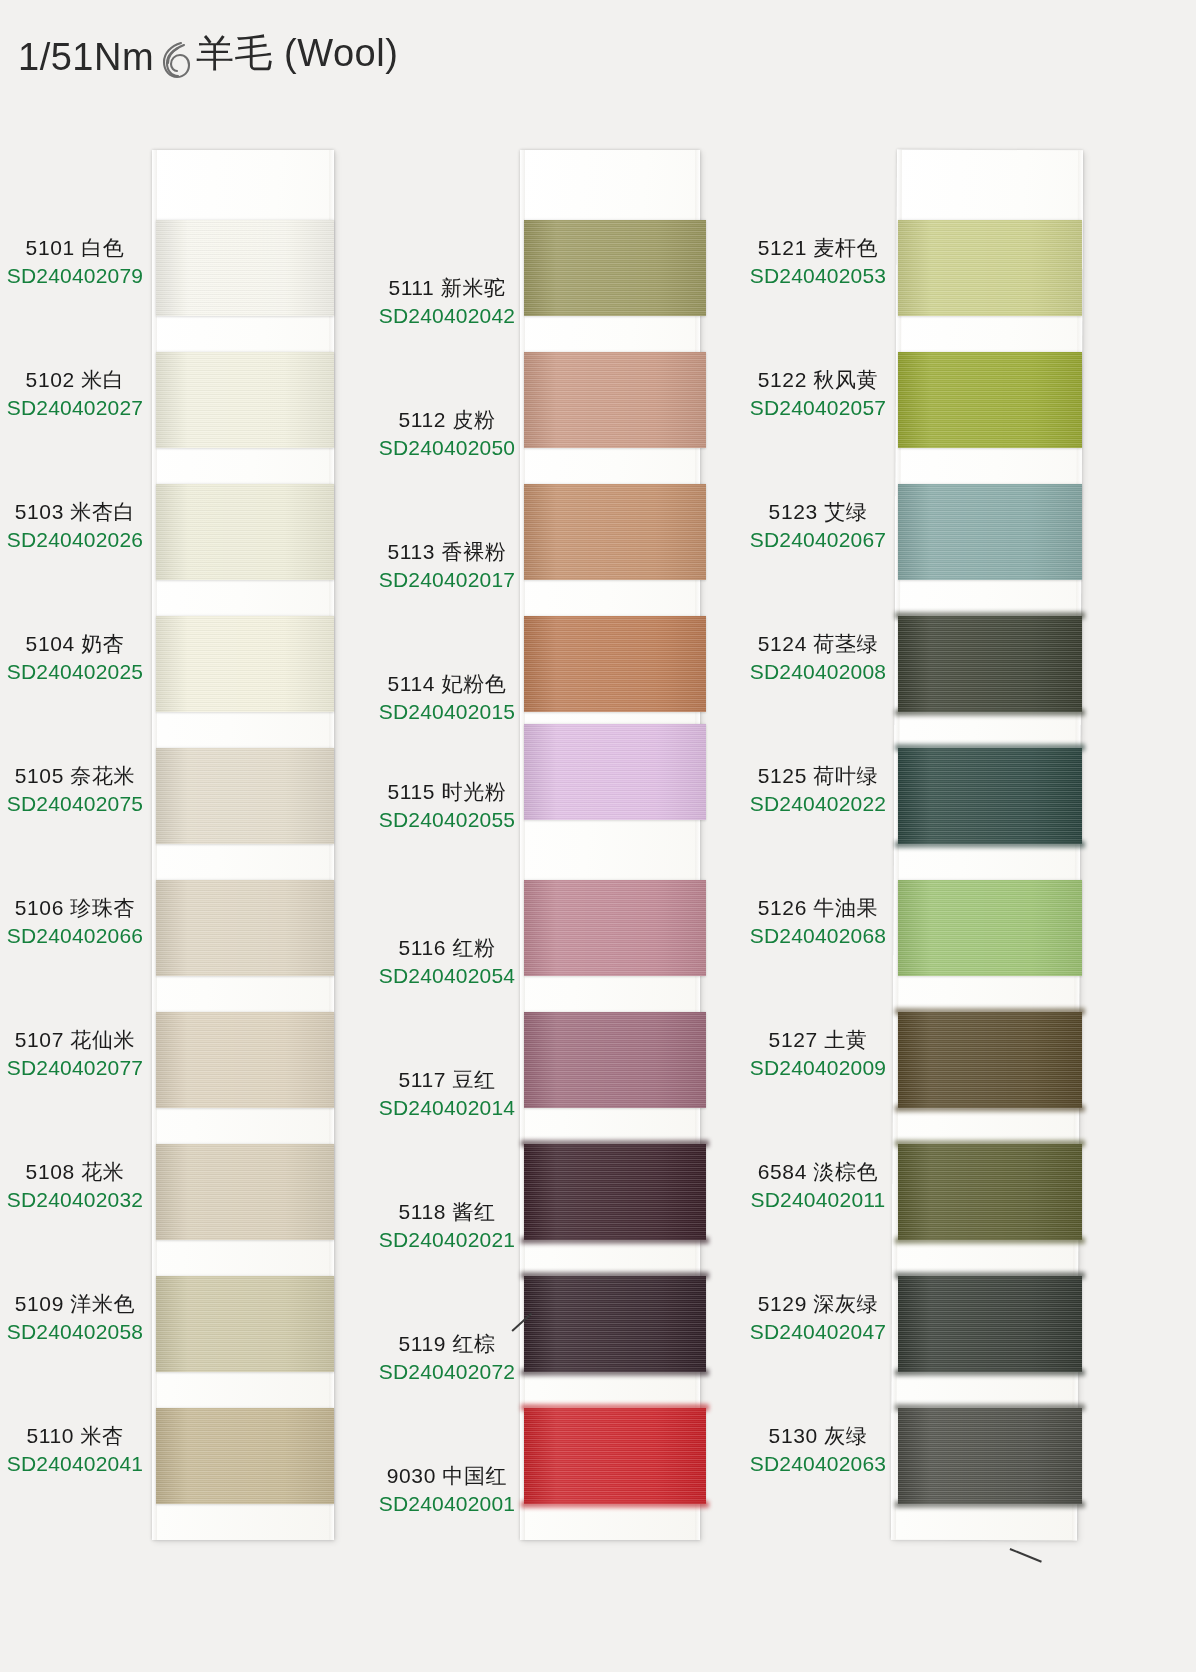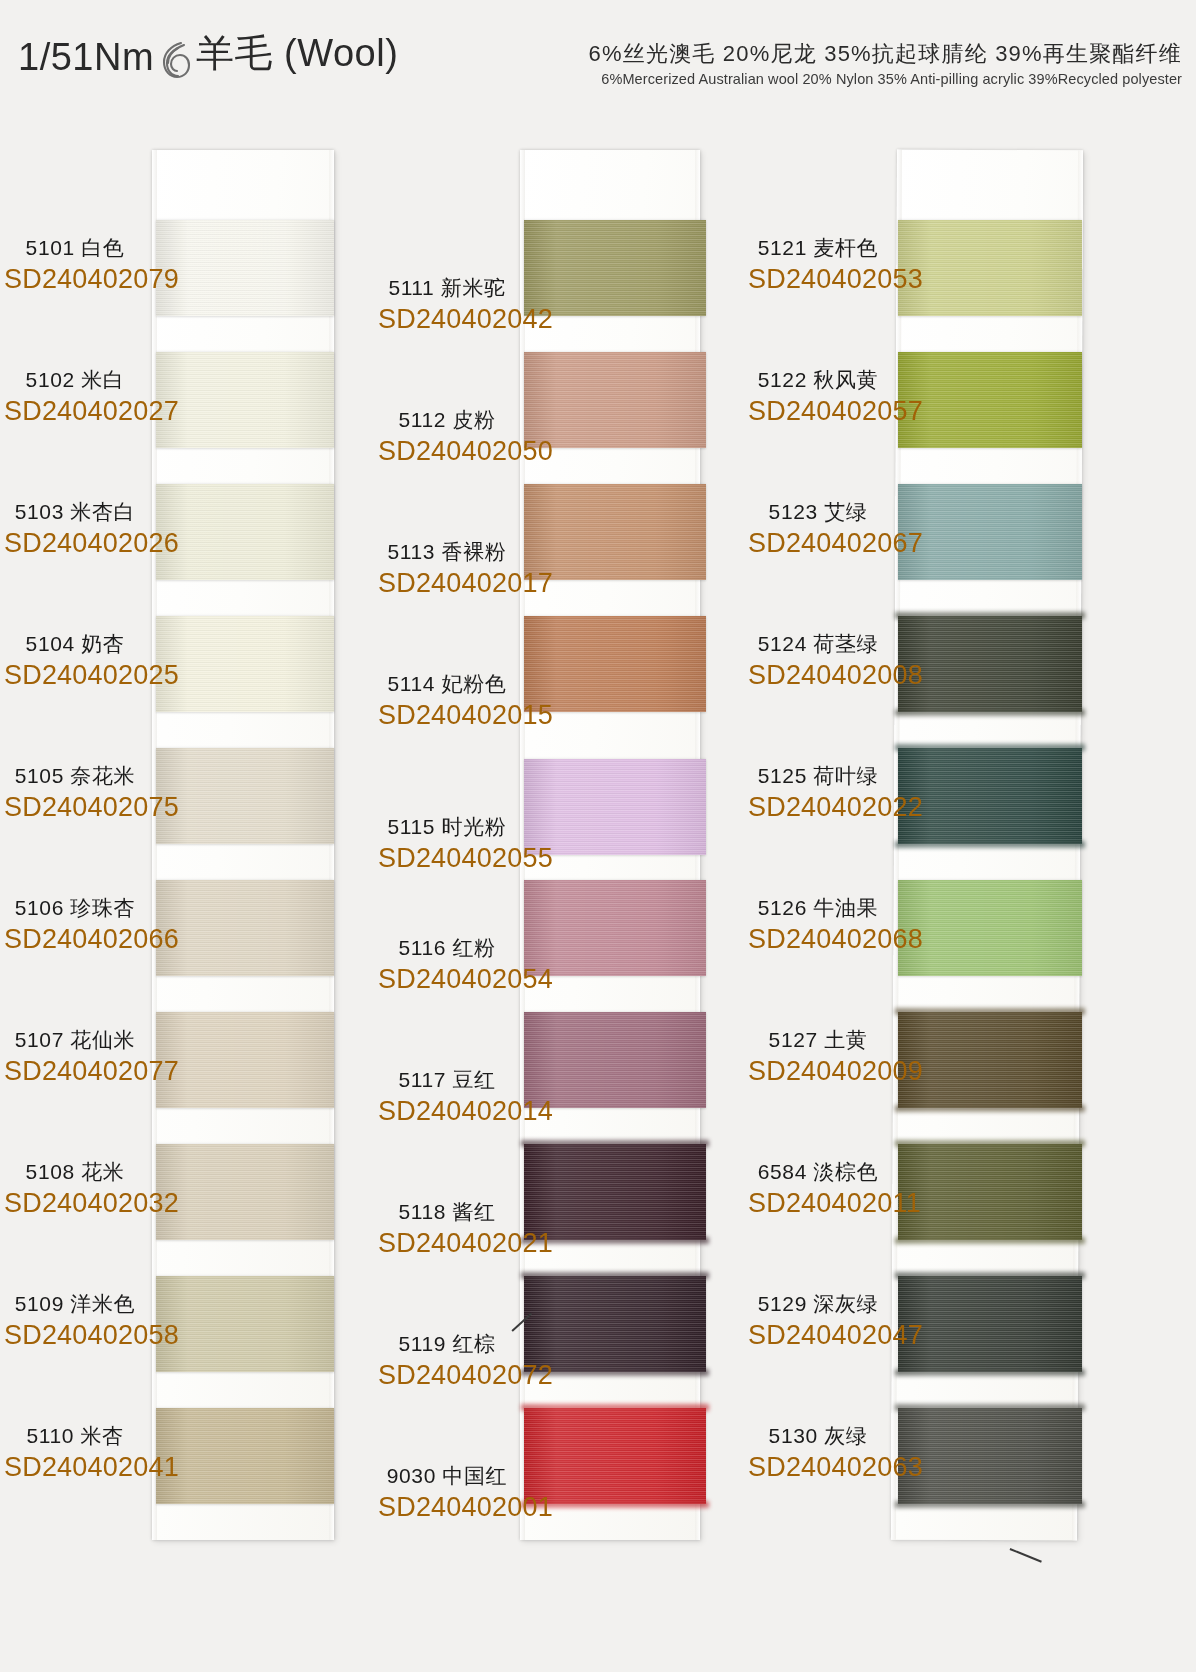--- a/index.html
+++ b/index.html
@@ -130,22 +130,22 @@
   #column-1 .swatch-label { width: 138px; margin-top: 40px; }
   #column-2 .swatch-label { width: 140px; }
 
   .swatch-label .name {
     font-size: 21px;
     color: #1b1b1b;
     letter-spacing: 0.6px;
     white-space: nowrap;
   }
   .swatch-label .code {
-    font-size: 27px;
-    color: #a16207;
+    font-size: 21px;
+    color: #15803d;
     letter-spacing: 0.2px;
     white-space: nowrap;
   }
 
   .yarn {
     position: absolute;
     top: 14px;
     left: 152px;
     width: 178px;
     height: 96px;
@@ -219,24 +219,20 @@
           <path d="M23 4 C13 7 6 14 6 23 C6 32 12 38 19 38 C26 38 31 33 31 26 C31 20 27 16 22 16 C17 16 13 20 13 25 C13 29 16 32 19 32"></path>
           <path d="M26 6 C16 10 9 16 9 24 C9 32 14 37 20 37"></path>
           <path d="M20 9 C13 13 10 18 10 24"></path>
         </g>
       </svg>
     </span>
 
     <span id="title-name">羊毛 (Wool)</span>
   </div>
 
-  <div id="composition-block">
-    <div id="composition-cn">6%丝光澳毛  20%尼龙  35%抗起球腈纶  39%再生聚酯纤维</div>
-    <div id="composition-en">6%Mercerized Australian wool 20% Nylon 35% Anti-pilling acrylic 39%Recycled polyester</div>
-  </div>
 
 </div>
 
 <div class="column" id="column-0">
   <div class="card-strip"></div>
   <div class="rows">
       <div class="swatch-row" style="top: 56px;">
         <div class="swatch-label">
           <div class="name">5101  白色</div>
           <div class="code">SD240402079</div>
@@ -333,21 +329,21 @@
         </div>
         <div class="yarn" style="background-color: rgb(196, 144, 108);"></div>
       </div>
       <div class="swatch-row" style="top: 452px;">
         <div class="swatch-label">
           <div class="name">5114 妃粉色</div>
           <div class="code">SD240402015</div>
         </div>
         <div class="yarn" style="background-color: rgb(189, 124, 85);"></div>
       </div>
-      <div class="swatch-row" style="top: 595px;">
+      <div class="swatch-row" style="top: 560px;">
         <div class="swatch-label">
           <div class="name">5115 时光粉</div>
           <div class="code">SD240402055</div>
         </div>
         <div class="yarn" style="background-color: rgb(223, 189, 227);"></div>
       </div>
       <div class="swatch-row" style="top: 716px;">
         <div class="swatch-label">
           <div class="name">5116  红粉</div>
           <div class="code">SD240402054</div>

